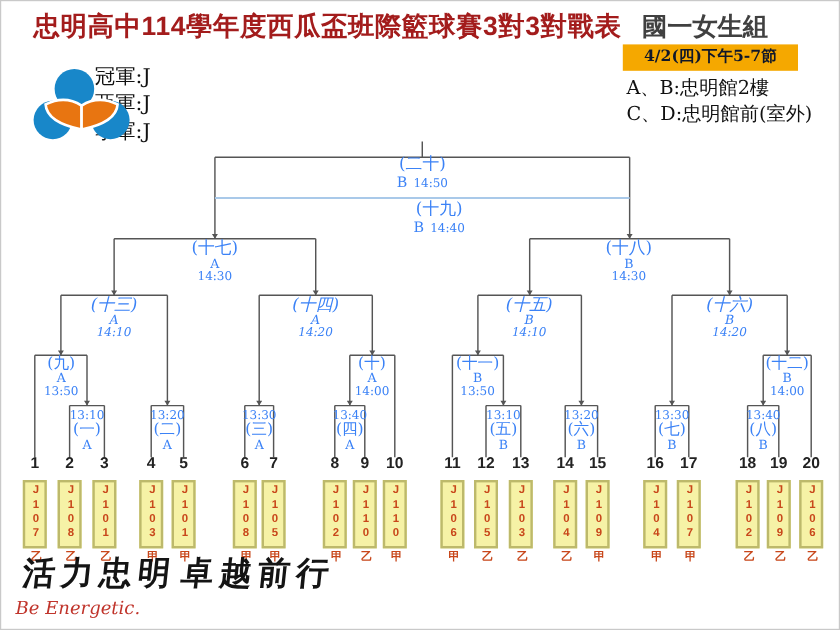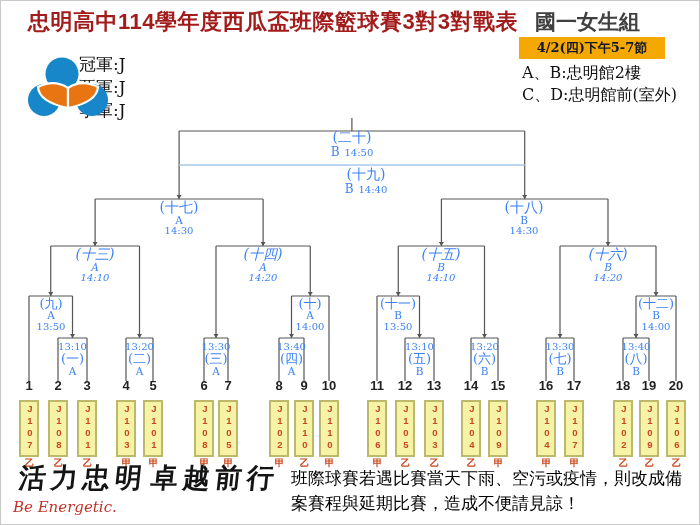--- a/index.html
+++ b/index.html
@@ -274,18 +274,14 @@
   <div class="tag" style="left:648px">
       <span class="tag-text">J109乙</span>
     </div>
   <div class="tag" style="left:675px">
       <span class="tag-text">J106乙</span>
     </div>
 
   <div class="motto-cn" style="left:18px">活力忠明</div>
   <div class="motto-cn" style="left:150px">卓越前行</div>
   <div class="motto-en" style="left:12px">Be Energetic.</div>
-  <div class="notice">
-    <div>班際球賽若遇比賽當天下雨、空污或疫情，則改成備</div>
-    <div>案賽程與延期比賽，造成不便請見諒！</div>
-  </div>
 
 </div>
 
 </body></html>

